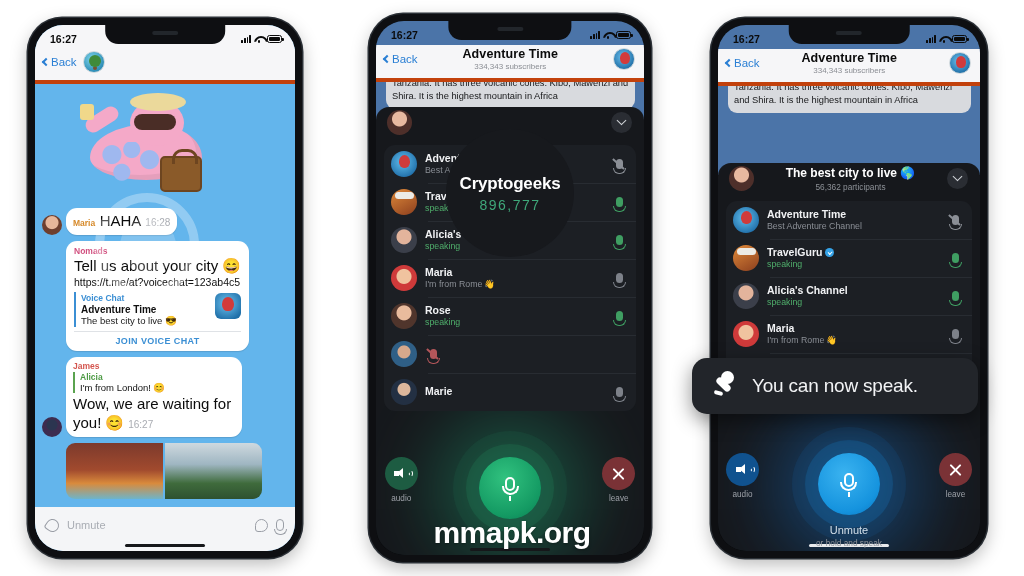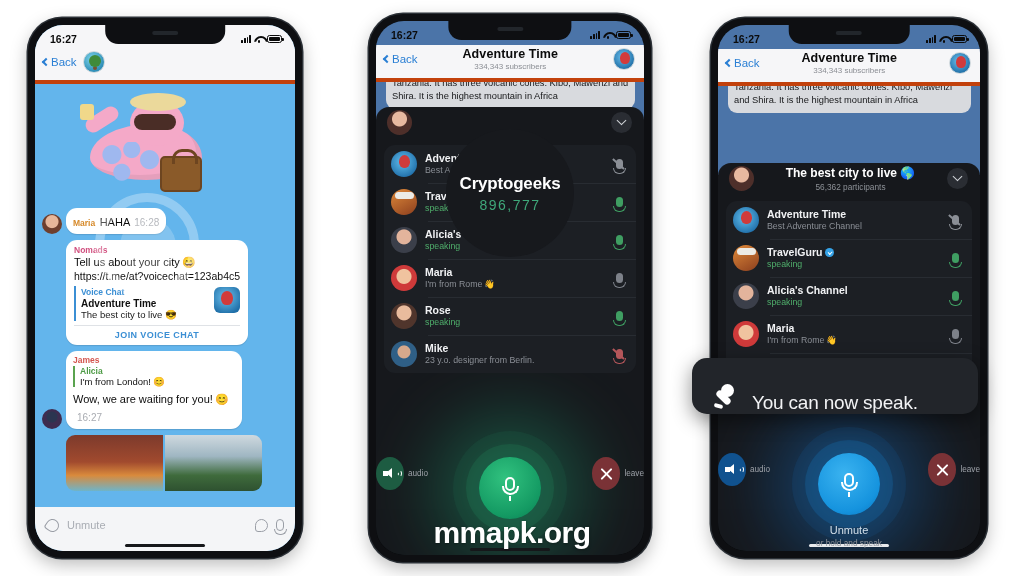--- a/index.html
+++ b/index.html
@@ -156,21 +156,21 @@
   .bub {
     background:#fff; border-radius:11px; padding:4px 7px 4px 7px;
     max-width: 176px; box-shadow:0 1px 1px rgba(0,0,0,.12);
     position: relative;
   }
   .bub.out { background:#e6f7c8; }
   .nm { font-size:8.5px; font-weight:bold; margin-bottom:1px; }
   .nm.orange { color:#d68a2b; }
   .nm.pink { color:#d1507f; }
   .nm.red { color:#d4564f; }
-  .txt { font-size:11px; color:#0c0c0c; line-height:1.25; }
+  .txt { font-size:15px; color:#0c0c0c; line-height:1.25; }
   .tm { font-size:10px; color:#a9acb2; display:inline-block; margin-left:4px; vertical-align:baseline;}
   .link { font-size:10.5px; color:#111; word-break:break-all; line-height:1.3;}
 
   .vc-card {
     margin-top:3px; border-left:2px solid #3b8fd4; padding:1px 0 1px 5px;
     display:flex; gap:6px; align-items:flex-start;
   }
   .vc-card .vtxt{flex:1;}
   .vc-label{font-size:8.5px;color:#3b8fd4;font-weight:bold;}
   .vc-title{font-size:10px;font-weight:bold;color:#101010;margin-top:.5px;}
@@ -284,21 +284,21 @@
   .mic-muted{background:#8b8f96;}
   .mic-muted:after{border-color:#8b8f96;}
   .mic-red{background:#b4565a;}
   .mic-red:after{border-color:#b4565a;}
   .slash{position:absolute;left:-3px;top:-1px;width:15px;height:1.6px;background:currentColor;transform:rotate(42deg);transform-origin:left center;}
 
   .vc-controls{
     position:absolute;left:0;right:0;bottom:0;height:112px;z-index:6;
     display:flex;align-items:flex-start;justify-content:center;gap:30px;padding-top:14px;
   }
-  .side-btn{display:flex;flex-direction:row;align-items:center;gap:4px;width:52px;}
+  .side-btn{display:flex;flex-direction:column;align-items:center;gap:4px;width:52px;}
   .side-circ{width:33px;height:33px;border-radius:50%;display:flex;align-items:center;justify-content:center;}
   .side-circ.audio-green{background:#1d5c42;}
   .side-circ.audio-blue{background:#10528f;}
   .side-circ.leave{background:#7a3236;}
   .side-lab{font-size:8.2px;color:#9da1a8;}
   .spk{position:relative;width:14px;height:11px;}
   .spk:before{content:"";position:absolute;left:0;top:3px;width:5px;height:5px;background:#fff;}
   .spk:after{content:"";position:absolute;left:3px;top:0;width:0;height:0;border-style:solid;border-width:5.5px 6px 5.5px 0;border-color:transparent #fff transparent transparent;}
   .waves{position:absolute;right:-5px;top:1px;width:7px;height:9px;}
   .waves i{position:absolute;right:0;border:1.3px solid #fff;border-radius:50%;border-left-color:transparent;border-bottom-color:transparent;border-top-color:transparent;}
@@ -556,28 +556,34 @@
               <span class="pinfo">
                 <span class="pname">Rose</span>
                 <div class="pstat speaking">speaking</div>
               </span>
               <span class="micico">
                   <span class="mic-shape mic-green"></span>
                 </span>
             </div>
             <div class="prow">
               <span class="pav mike"></span>
-              <span class="pinfo">
-                <span class="pname">Mike</span>
-                <div class="pstat">23 y.o. designer from Berlin.</div>
-              </span>
               <span class="micico">
                   <span class="mic-shape mic-red" style="color:#b4565a">
                     <span class="slash"></span>
                   </span>
+                </span>
+            </div>
+            <div class="prow">
+              <span class="pav marie"></span>
+              <span class="pinfo">
+                <span class="pname">Marie</span>
+                <div class="pstat"></div>
+              </span>
+              <span class="micico">
+                  <span class="mic-shape mic-grey"></span>
                 </span>
             </div>
           </div>
 
           <div class="vc-controls">
             <span class="side-btn">
               <span class="side-circ audio-green">
                 <span class="spk">
                     <span class="waves">
                       <i></i>
@@ -754,21 +760,21 @@
               <span class="side-lab">leave</span>
             </span>
           </div>
         </div>
 
         <div class="home-ind light"></div>
       </div>
     </div>
   </div>
 
-  <div class="toast" style="left:692px;width:286px;top:358px;align-items:flex-end;">
+  <div class="toast" style="left:692px;width:286px;top:358px;">
     <span class="toast-mic">
       <span class="h"></span>
         <span class="b"></span>
         <span class="s"></span>
     </span>
     <span class="toast-txt">You can now speak.</span>
   </div>
 
   <div class="watermark">mmapk.org</div>
 </div>

